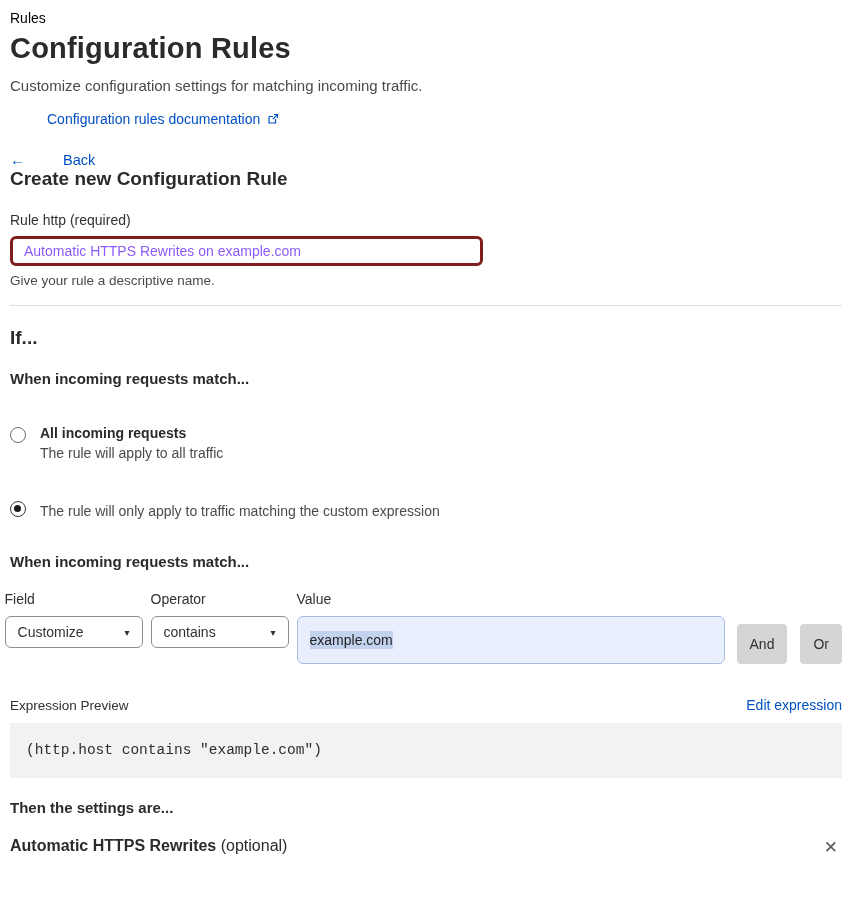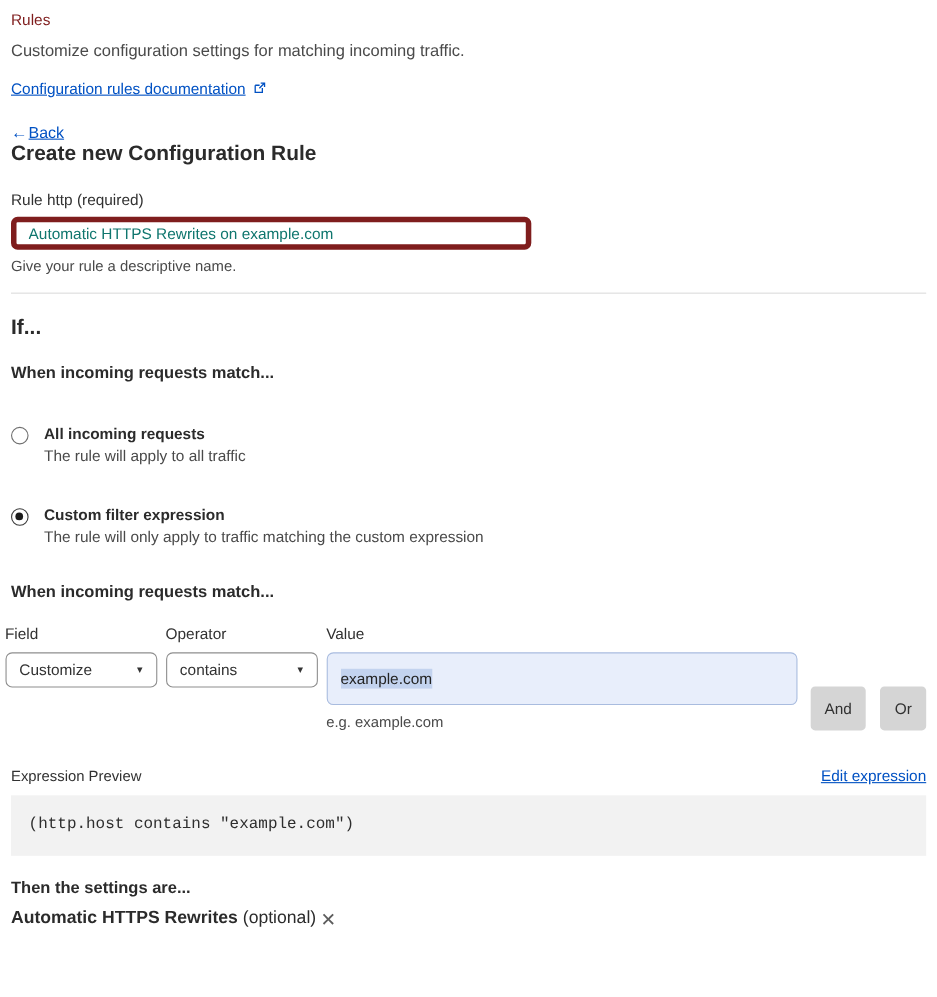--- a/index.html
+++ b/index.html
@@ -7,42 +7,42 @@
   body {
     width: 852px;
     height: 906px;
     font-family: "Liberation Sans", sans-serif;
     color: #313131;
     overflow: hidden;
   }
   .page { padding: 8px 10px 0 10px; }
 
   
-  .breadcrumb { font-size: 14px; color: #7f1d1d; margin-top: 2px; }
+  .breadcrumb { font-size: 14px; color: #000000; margin-top: 2px; }
   .page-title { font-size: 29px; font-weight: 700; color: #2b2b2b; margin-top: 6px; letter-spacing: .2px; }
   .page-subtitle { font-size: 15px; color: #4a4a4a; margin-top: 12px; }
-  a, .link { color: #0051c3; text-decoration: underline; cursor: pointer; }
+  a, .link { color: #0051c3; cursor: pointer; margin-left: 37px; }
   .doc-link-row { margin-top: 17px; font-size: 14px; display: flex; align-items: center; gap: 4px; }
   .ext-icon { display: inline-block; margin-left: 3px; position: relative; top: 1px; }
   .back-row { margin-top: 24px; font-size: 14.5px; display: flex; align-items: center; }
   .back-arrow { color: #0051c3; text-decoration: none; font-size: 15px; margin-right: 1px; }
 
   
   .section-heading { font-size: 19px; font-weight: 700; color: #2b2b2b; }
   .field-label { font-size: 14px; color: #313131; margin-top: 22px; }
   .rule-name-input {
     margin-top: 8px;
     width: 473px;
     height: 30px;
-    border: 5px solid #7f1d1d;
+    border: 3px solid #7f1d1d;
     border-radius: 6px;
     padding: 0 11px;
     font-size: 14px;
     font-family: "Liberation Sans", sans-serif;
-    color: #0f766e;
+    color: #8b5cf6;
     background: #fff;
     outline: none;
   }
   .helper-text { font-size: 13.5px; color: #4a4a4a; margin-top: 7px; }
 
   .divider { border: none; border-top: 1px solid #dcdcdc; margin-top: 17px; }
 
   
   .if-heading { font-size: 19px; font-weight: 700; margin-top: 21px; color: #2b2b2b; }
   .match-heading { font-size: 15px; font-weight: 700; margin-top: 21px; color: #2b2b2b; }
@@ -124,37 +124,38 @@
     background: #f2f2f2;
     padding: 19px 16px 20px 16px;
     font-family: "Liberation Mono", "DejaVu Sans Mono", monospace;
     font-size: 14.5px;
     color: #2e2e2e;
     white-space: pre;
   }
 
   
   .then-heading { font-size: 15px; font-weight: 700; margin-top: 21px; color: #2b2b2b; }
-  .setting-header { display: flex; align-items: flex-start; margin-top: 10px; }
+  .setting-header { display: flex; justify-content: space-between; align-items: flex-start; margin-top: 21px; }
   .setting-title { font-size: 16px; color: #2b2b2b; }
   .setting-title b { font-weight: 700; }
   .setting-optional { font-weight: 400; }
   .close-btn {
     background: none; border: none; cursor: pointer;
     font-size: 17px; color: #5d5d5d; line-height: 1;
     padding: 2px 4px;
   }
 </style>
 </head>
 <body>
 
 <div class="page">
 
   
   <div class="breadcrumb">Rules</div>
+  <h1 class="page-title">Configuration Rules</h1>
   <div class="page-subtitle">Customize configuration settings for matching incoming traffic.</div>
 
   <div class="doc-link-row">
     <a class="link">Configuration rules documentation</a>
     <span class="ext-icon">
       <svg width="12" height="12" viewBox="0 0 12 12">
           <path d="M2 3.5 h4 M2 3.5 v6.5 h6.5 v-4" stroke="#0051c3" stroke-width="1.2" fill="none"></path>
           <path d="M7 1.5 h3.5 v3.5 M10.5 1.5 L5.8 6.2" stroke="#0051c3" stroke-width="1.2" fill="none"></path>
         </svg>
     </span>
@@ -182,21 +183,20 @@
     <span class="radio-circle"></span>
     <div>
       <div class="radio-label">All incoming requests</div>
       <div class="radio-desc">The rule will apply to all traffic</div>
     </div>
   </div>
 
   <div class="radio-option checked">
     <span class="radio-circle"></span>
     <div>
-      <div class="radio-label">Custom filter expression</div>
       <div class="radio-desc">The rule will only apply to traffic matching the custom expression</div>
     </div>
   </div>
 
   
   <div class="builder">
     <div class="match-heading" style="margin-top:0;">When incoming requests match...</div>
 
     <div class="builder-row">
       <div>
@@ -213,21 +213,20 @@
           <span>contains</span>
           <span class="chevron">▾</span>
         </div>
       </div>
 
       <div class="value-col">
         <div class="builder-col-label">Value</div>
         <div class="value-box">
           <span class="selected-text">example.com</span>
         </div>
-        <div class="eg-helper">e.g. example.com</div>
       </div>
 
       <div class="conn-buttons">
         <button class="conn-btn">And</button>
         <button class="conn-btn">Or</button>
       </div>
     </div>
   </div>
 
   

